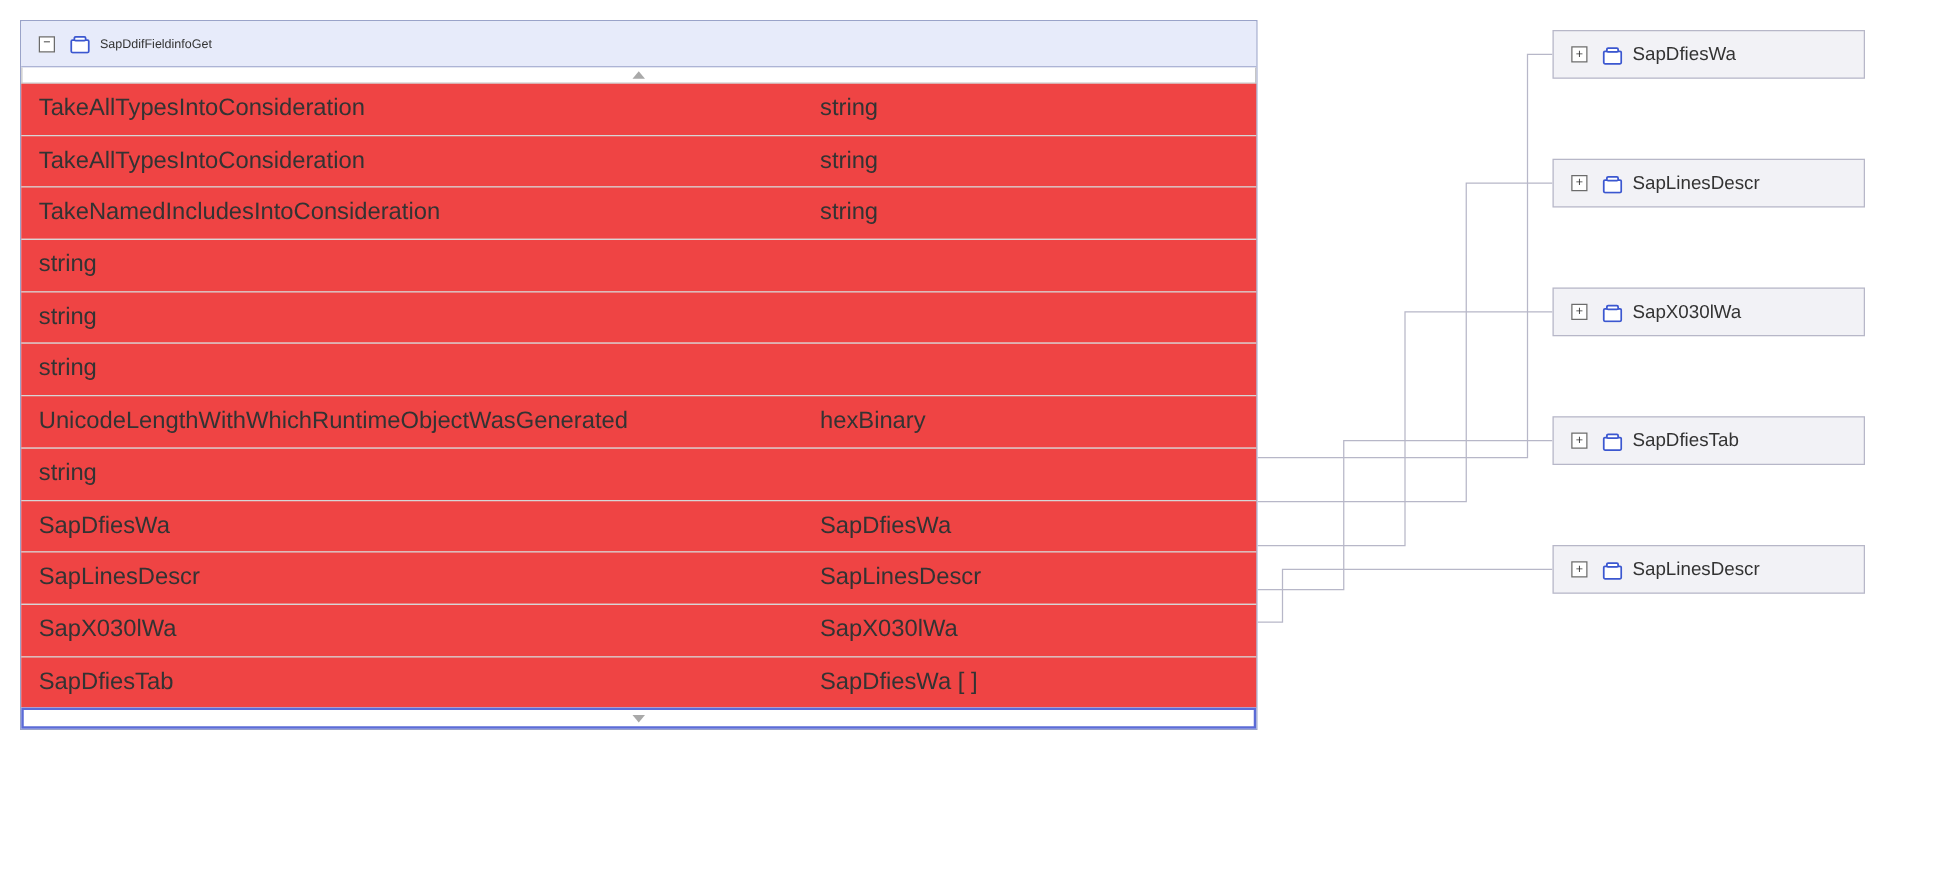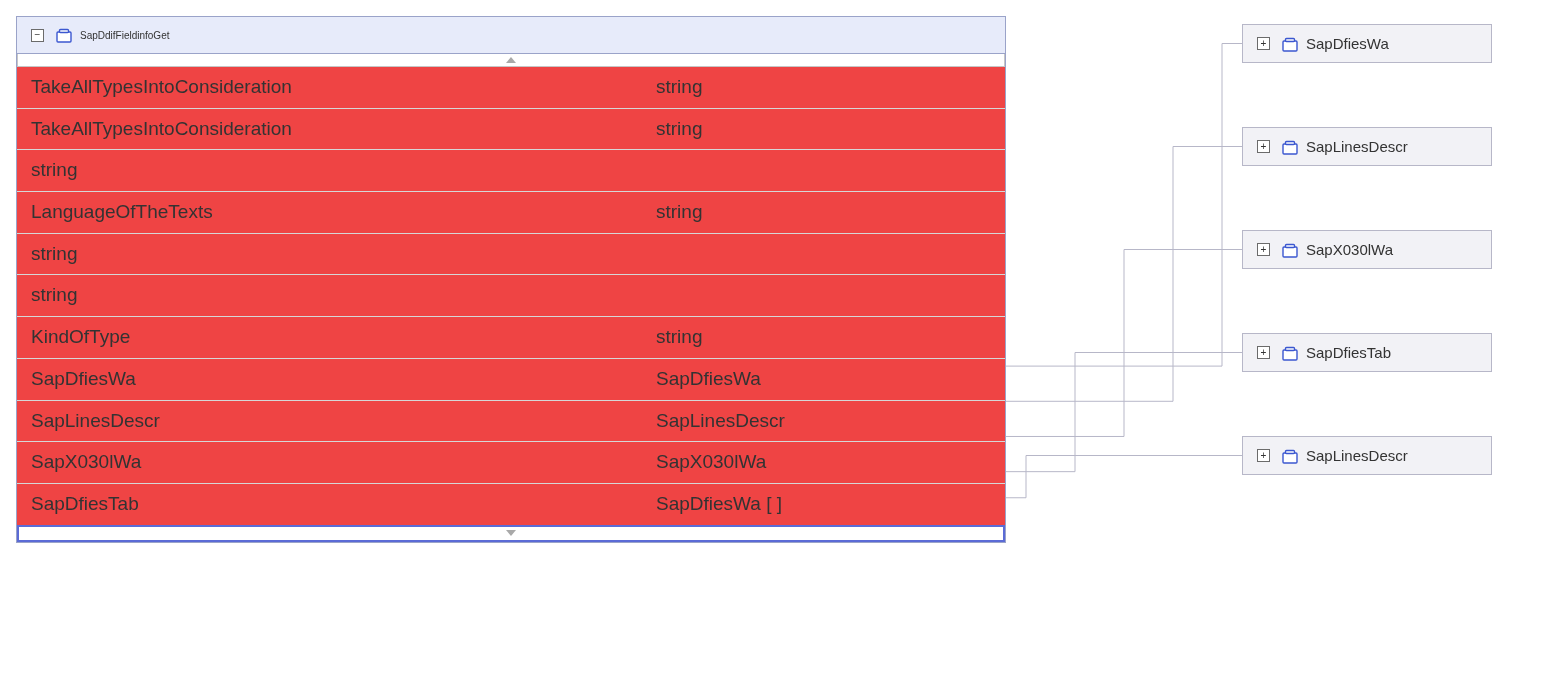--- a/index.html
+++ b/index.html
@@ -138,34 +138,37 @@
     <div class="rows" id="rows">
         <div class="row">
           <span class="name">TakeAllTypesIntoConsideration</span>
           <span class="type">string</span>
         </div>
         <div class="row">
           <span class="name">TakeAllTypesIntoConsideration</span>
           <span class="type">string</span>
         </div>
         <div class="row">
-          <span class="type">string</span>
-        </div>
-        <div class="row">
-          <span class="name">LanguageOfTheTexts</span>
-          <span class="type">string</span>
-        </div>
-        <div class="row">
-          <span class="type">string</span>
-        </div>
-        <div class="row">
-          <span class="type">string</span>
-        </div>
-        <div class="row">
-          <span class="name">KindOfType</span>
+          <span class="name">TakeNamedIncludesIntoConsideration</span>
+          <span class="type">string</span>
+        </div>
+        <div class="row">
+          <span class="type">string</span>
+        </div>
+        <div class="row">
+          <span class="type">string</span>
+        </div>
+        <div class="row">
+          <span class="type">string</span>
+        </div>
+        <div class="row">
+          <span class="name">UnicodeLengthWithWhichRuntimeObjectWasGenerated</span>
+          <span class="type">hexBinary</span>
+        </div>
+        <div class="row">
           <span class="type">string</span>
         </div>
         <div class="row">
           <span class="name">SapDfiesWa</span>
           <span class="type">SapDfiesWa</span>
         </div>
         <div class="row">
           <span class="name">SapLinesDescr</span>
           <span class="type">SapLinesDescr</span>
         </div>

